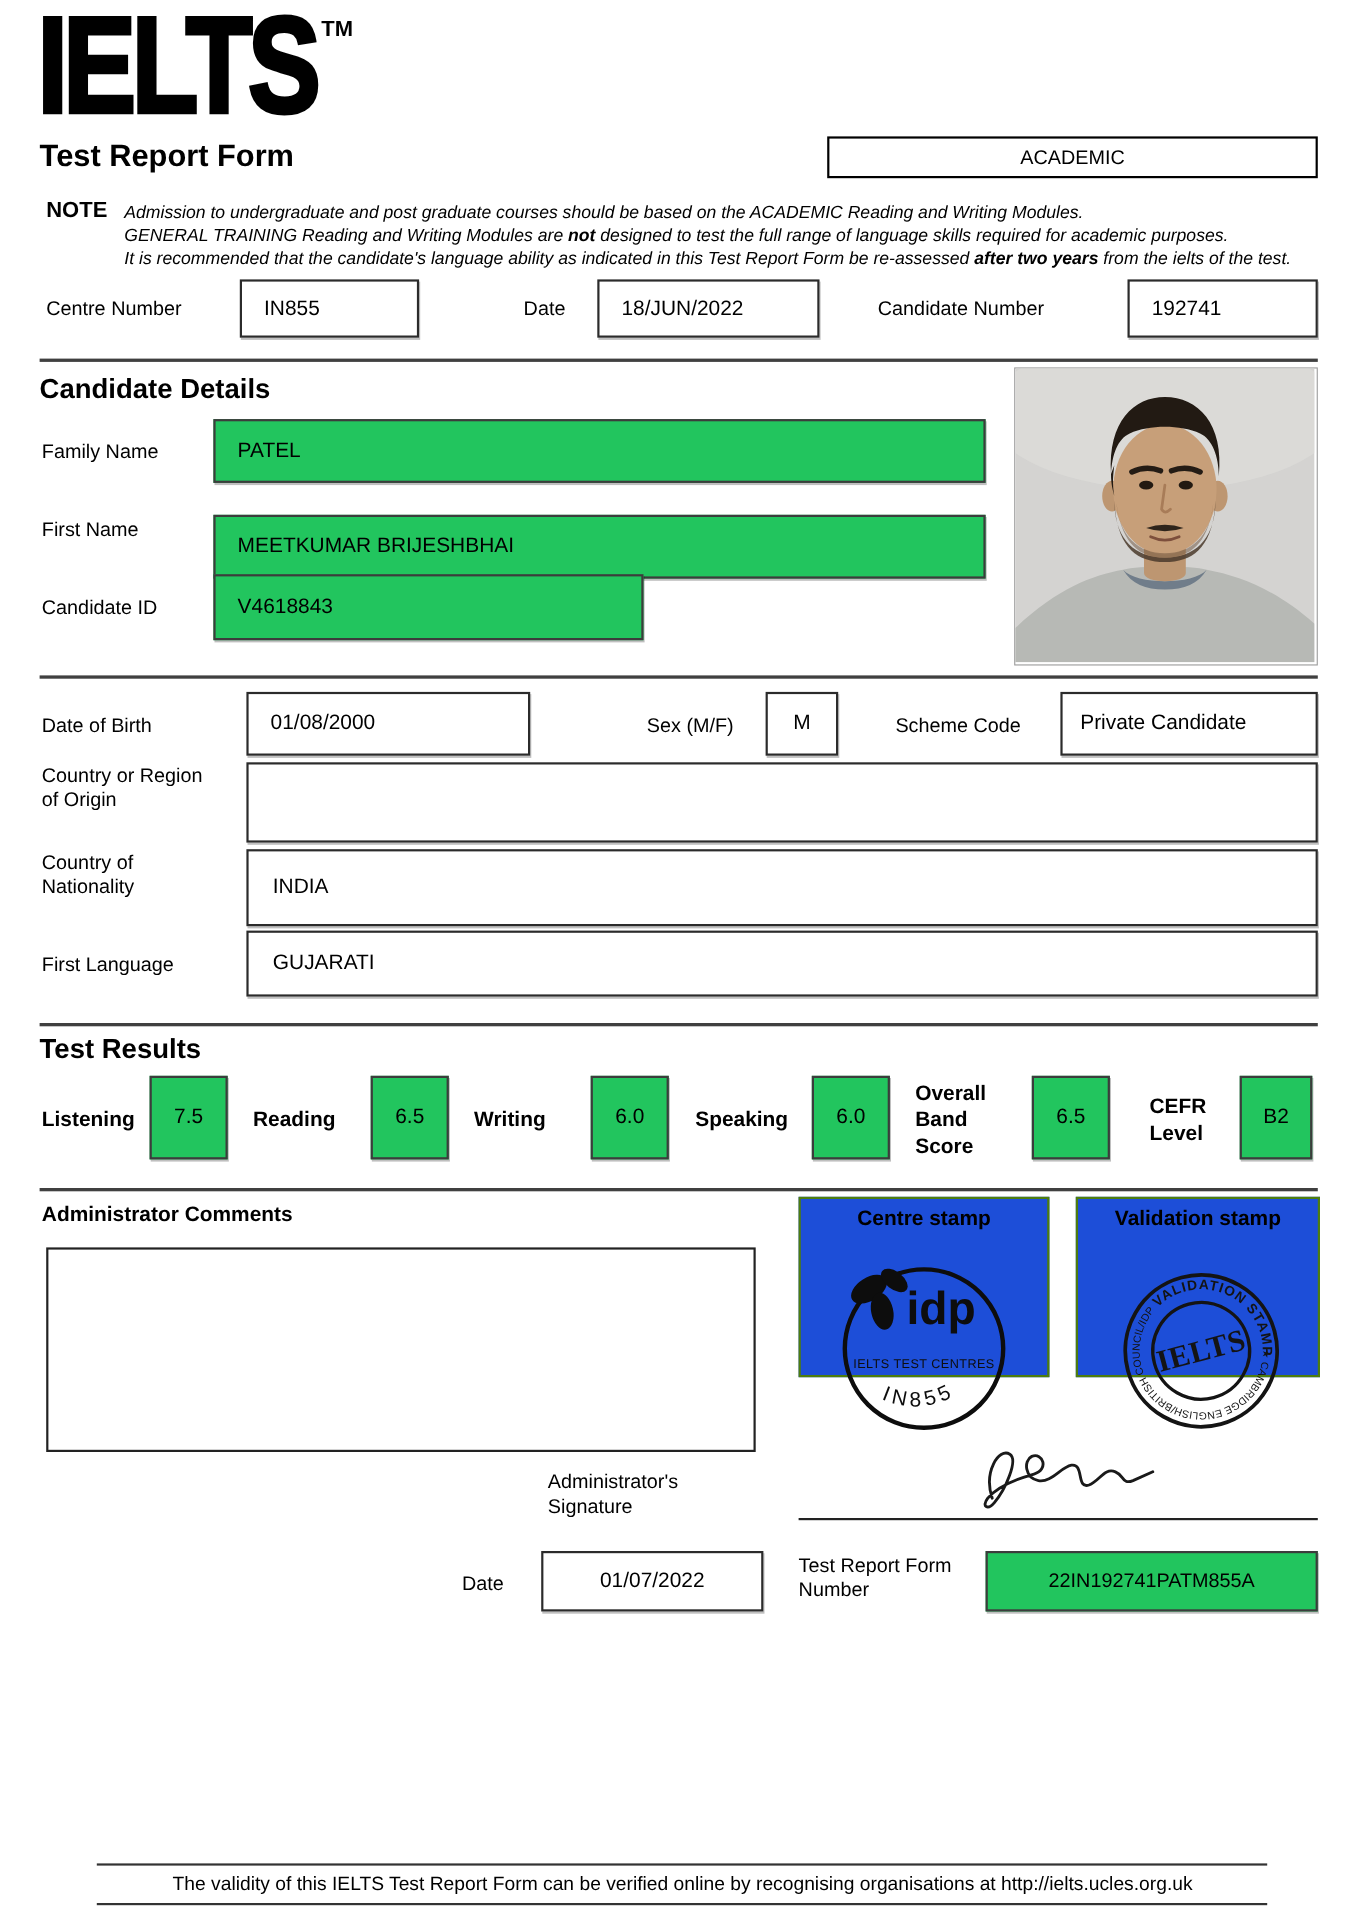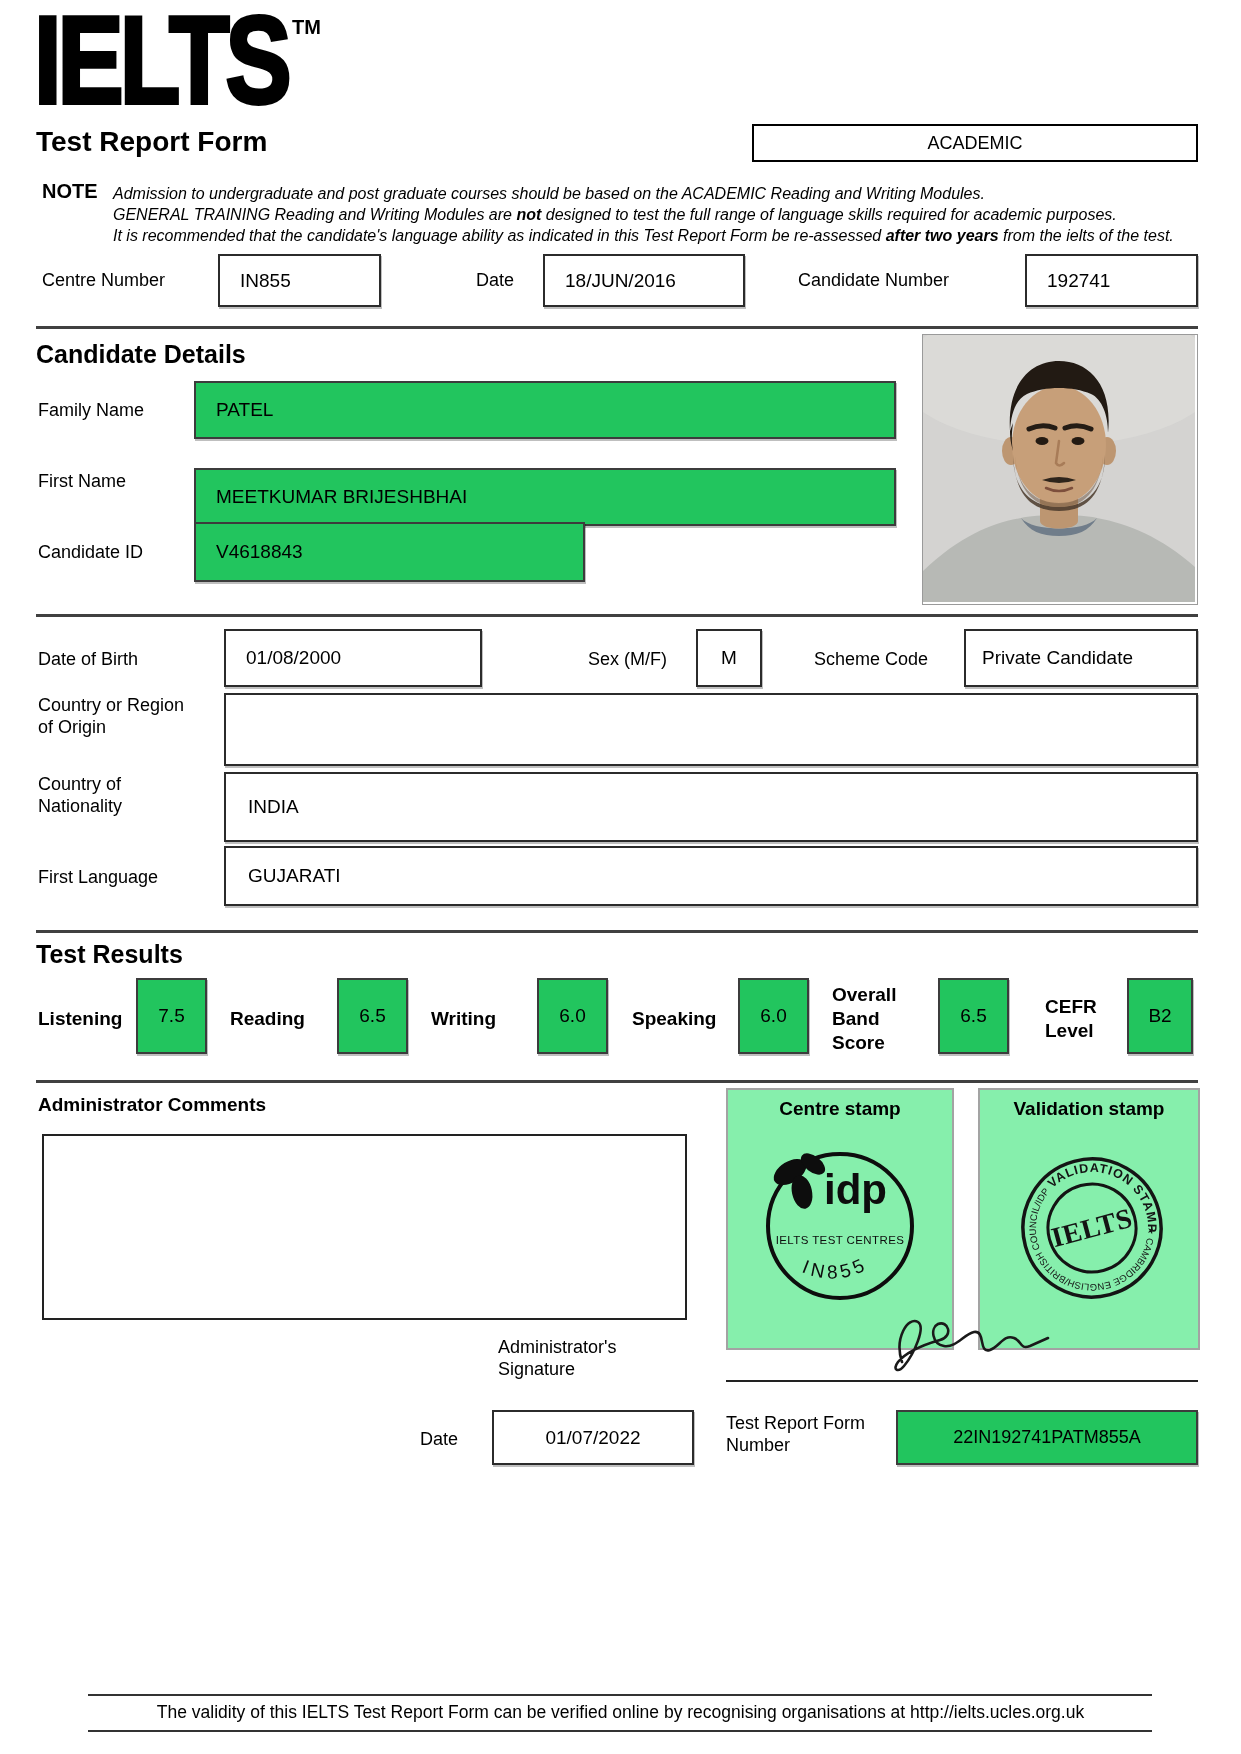--- a/index.html
+++ b/index.html
@@ -85,22 +85,22 @@
   #lbl-cefr      { left:1045px; top:995px; width:82px; }
   #box-cefr      { left:1127px; top:978px; width:66px; height:76px; }
   #div4 { top:1080px; }
   
   #title-comments { left:38px; top:1094px; font-size:19px; font-weight:bold; }
   #box-comments {
     left:42px; top:1134px; width:645px; height:186px; border:2px solid #222;
     background:#fff; box-sizing:border-box; font-size:16px; padding:8px;
   }
   .stamp-box {
-    position:absolute; top:1088px; height:262px; border:2px solid #a3a3a3;
-    box-sizing:border-box; background:#86efac;
+    position:absolute; top:1088px; height:164px; border:2px solid #4d7c0f;
+    box-sizing:border-box; background:#1d4ed8;
   }
   #centre-stamp-box { left:726px; width:228px; }
   #validation-stamp-box { left:978px; width:222px; }
   .stamp-title { display:block; text-align:center; margin-top:8px;
     font-size:19px; font-weight:bold; }
   .stamp-svg { position:absolute; left:0; top:28px; }
   #lbl-adminsig { left:498px; top:1336px; width:150px; }
   #sig-svg { left:872px; top:1308px; }
   #sig-line { left:726px; top:1380px; width:472px; height:2px; background:#222; }
   #lbl-date2 { left:420px; top:1428px; }
@@ -131,21 +131,21 @@
     <div><span>GENERAL TRAINING Reading and Writing Modules are </span><b>not</b><span> designed to test the full range of language skills required for academic purposes.</span></div>
     <div><span>It is recommended that the candidate's language ability as indicated in this Test Report Form be re-assessed </span><b>after two years</b><span> from the ielts of the test.</span></div>
   </div>
 
   <div class="abs lbl" id="lbl-centre">Centre Number</div>
   <div class="box" id="box-centre">
       <span>IN855</span>
     </div>
   <div class="abs lbl" id="lbl-date1">Date</div>
   <div class="box" id="box-date1">
-      <span>18/JUN/2016</span>
+      <span>18/JUN/2022</span>
     </div>
   <div class="abs lbl" id="lbl-candnum">Candidate Number</div>
   <div class="box" id="box-candnum">
       <span>192741</span>
     </div>
 
   <div class="abs divider" id="div1"></div>
 
   <div class="abs section-title" id="title-cand">Candidate Details</div>
 

